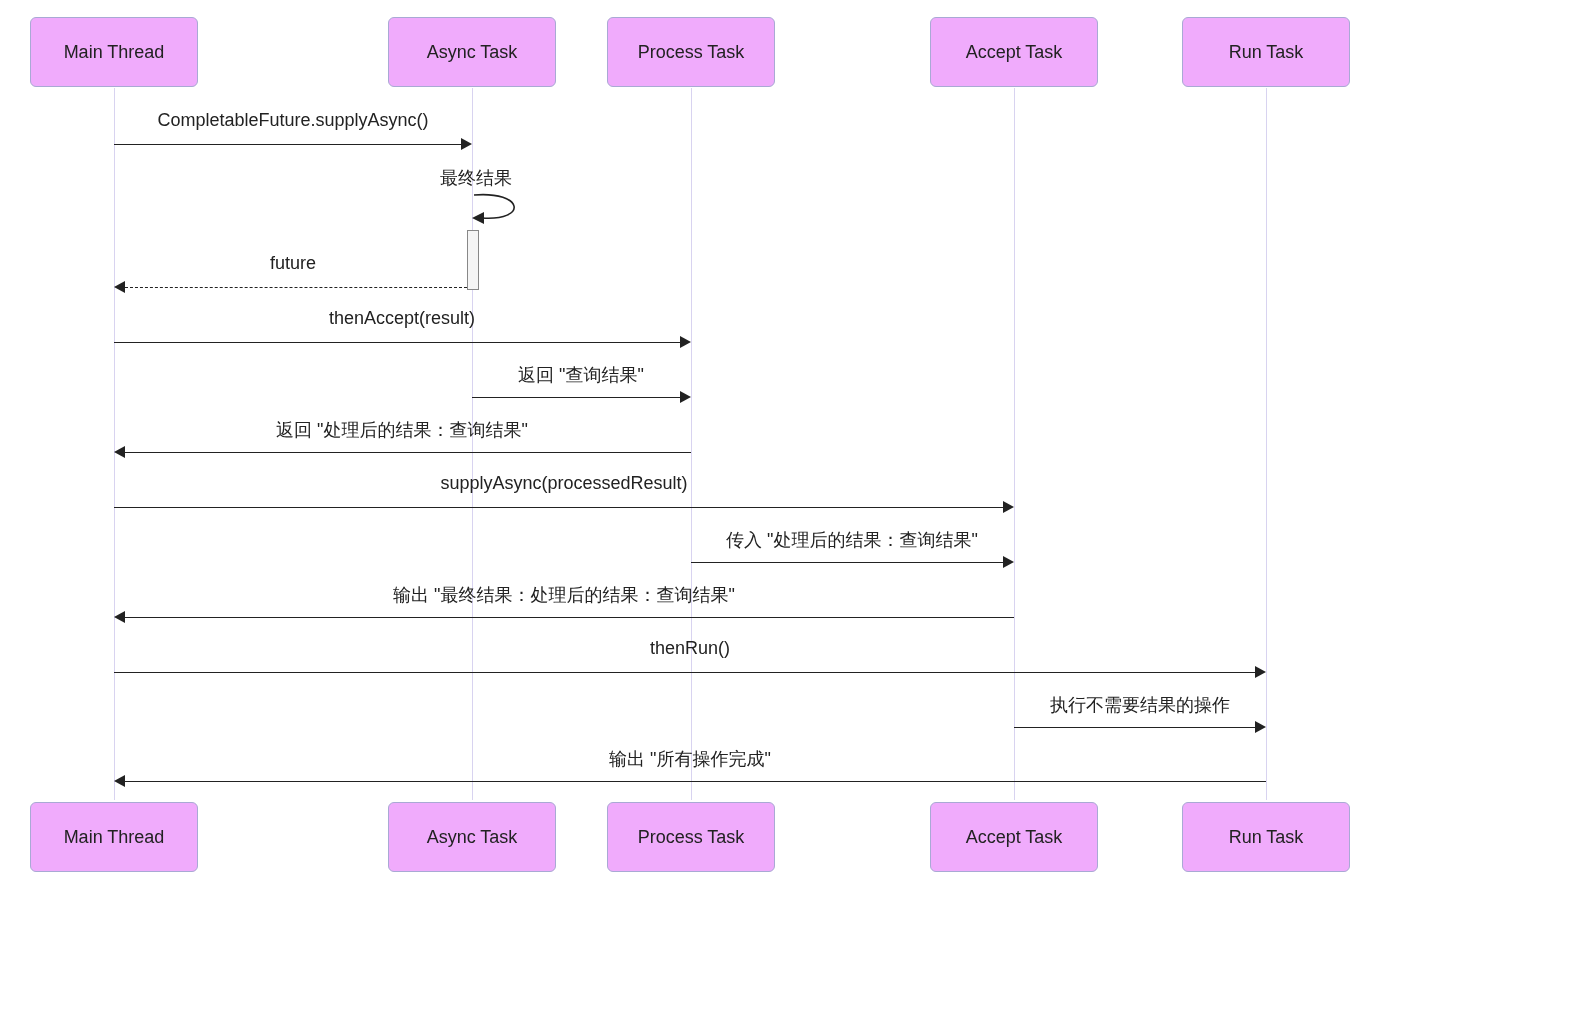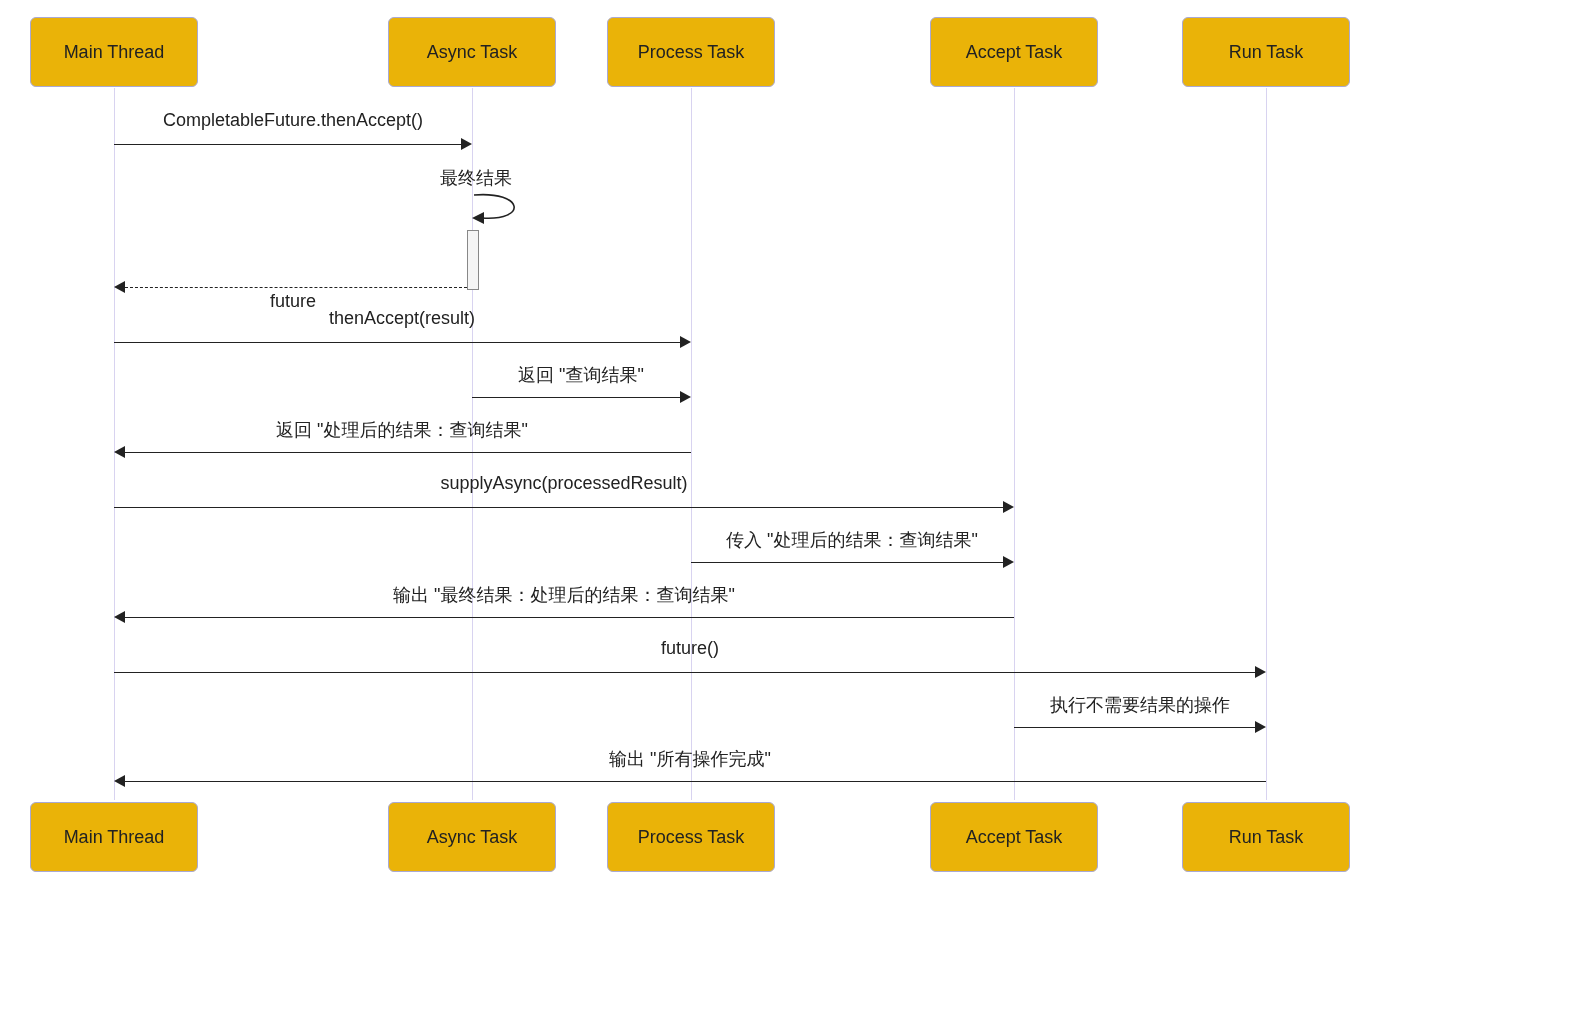--- a/index.html
+++ b/index.html
@@ -5,21 +5,21 @@
   * { margin: 0; padding: 0; box-sizing: border-box; }
   body {
     font-family: -apple-system, BlinkMacSystemFont, "Segoe UI", Helvetica, Arial, sans-serif;
     background: #ffffff;
     width: 1576px;
     height: 1029px;
     position: relative;
   }
   .participant-box {
     position: absolute;
-    background: #eab308;
+    background: #f0abfc;
     border: 1px solid #a9a9d4;
     border-radius: 6px;
     padding: 12px 22px;
     font-size: 18px;
     color: #222;
     text-align: center;
     display: flex;
     align-items: center;
     justify-content: center;
   }
@@ -107,31 +107,31 @@
   </div>
 <div class="participant-box" style="left:930px; top:802px; width:168px; height:70px;">
     <span>Accept Task</span>
   </div>
 <div class="participant-box" style="left:1182px; top:802px; width:168px; height:70px;">
     <span>Run Task</span>
   </div>
 
 <div class="activation" style="left:467px; top:230px; height:60px;"></div>
 
-<div class="msg-label" style="left:293px; top:110px;">CompletableFuture.thenAccept()</div>
+<div class="msg-label" style="left:293px; top:110px;">CompletableFuture.supplyAsync()</div>
 <div class="arrow-line" style="left:114px; top:144px; width:347px;"></div>
 <div class="arrow-head-r" style="left:461px; top:138px;"></div>
 
 <div class="msg-label" style="left:476px; top:166px;">最终结果</div>
 <svg class="self-loop" style="left:472px; top:193px;" width="60" height="34">
   <path d="M 2 2 C 52 -2, 56 28, 10 25" stroke="#222" stroke-width="1.6" fill="none"></path>
   <polygon points="0,25 12,19 12,31" fill="#222"></polygon>
 </svg>
 
-<div class="msg-label" style="left:293px; top:253px;margin-top:38px;">future</div>
+<div class="msg-label" style="left:293px; top:253px;">future</div>
 <div class="arrow-line dashed" style="left:125px; top:287px; width:342px;"></div>
 <div class="arrow-head-l" style="left:114px; top:281px;"></div>
 
 <div class="msg-label" style="left:402px; top:308px;">thenAccept(result)</div>
 <div class="arrow-line" style="left:114px; top:342px; width:566px;"></div>
 <div class="arrow-head-r" style="left:680px; top:336px;"></div>
 
 <div class="msg-label" style="left:581px; top:363px;">返回 "查询结果"</div>
 <div class="arrow-line" style="left:472px; top:397px; width:208px;"></div>
 <div class="arrow-head-r" style="left:680px; top:391px;"></div>
@@ -145,21 +145,21 @@
 <div class="arrow-head-r" style="left:1003px; top:501px;"></div>
 
 <div class="msg-label" style="left:852px; top:528px;">传入 "处理后的结果：查询结果"</div>
 <div class="arrow-line" style="left:691px; top:562px; width:312px;"></div>
 <div class="arrow-head-r" style="left:1003px; top:556px;"></div>
 
 <div class="msg-label" style="left:564px; top:583px;">输出 "最终结果：处理后的结果：查询结果"</div>
 <div class="arrow-line" style="left:125px; top:617px; width:889px;"></div>
 <div class="arrow-head-l" style="left:114px; top:611px;"></div>
 
-<div class="msg-label" style="left:690px; top:638px;">future()</div>
+<div class="msg-label" style="left:690px; top:638px;">thenRun()</div>
 <div class="arrow-line" style="left:114px; top:672px; width:1141px;"></div>
 <div class="arrow-head-r" style="left:1255px; top:666px;"></div>
 
 <div class="msg-label" style="left:1140px; top:693px;">执行不需要结果的操作</div>
 <div class="arrow-line" style="left:1014px; top:727px; width:241px;"></div>
 <div class="arrow-head-r" style="left:1255px; top:721px;"></div>
 
 <div class="msg-label" style="left:690px; top:747px;">输出 "所有操作完成"</div>
 <div class="arrow-line" style="left:125px; top:781px; width:1141px;"></div>
 <div class="arrow-head-l" style="left:114px; top:775px;"></div>

